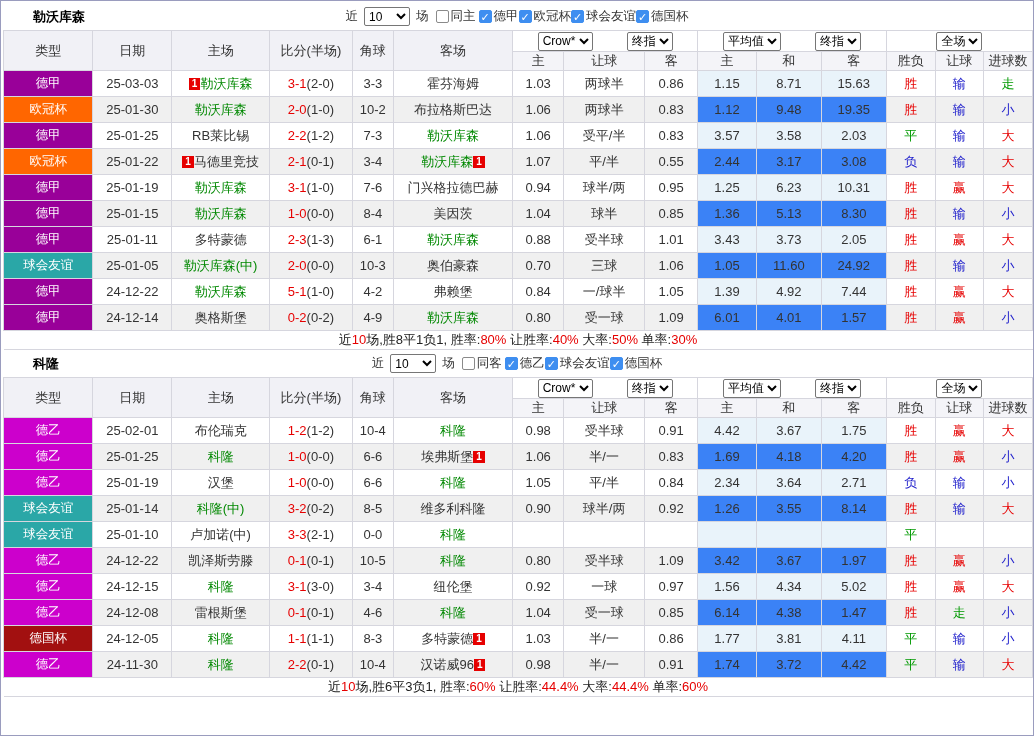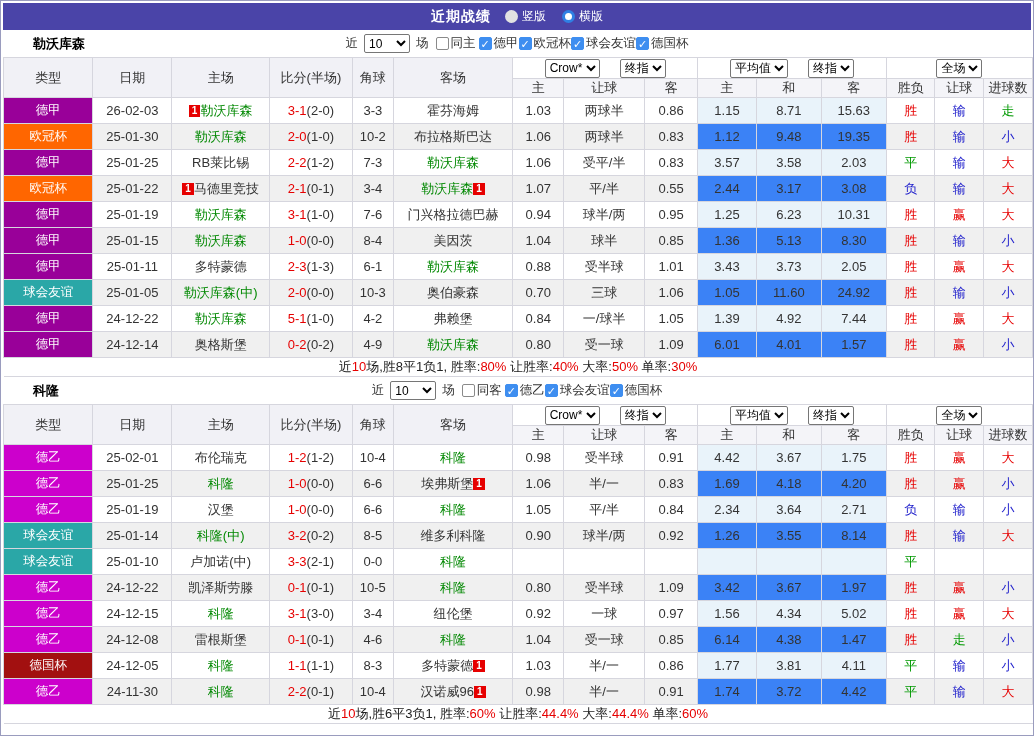--- a/index.html
+++ b/index.html
@@ -21,53 +21,40 @@
   .cbl{display:flex;align-items:center;gap:2px;cursor:pointer;margin-left:4px}
   .cb{display:inline-block;width:13px;height:13px;border-radius:2px;font-size:11px;line-height:13px;text-align:center}
   .cb.chk{background:#3e8ef0;color:#fff;border:1px solid #3e8ef0}
   .cb.un{background:#fff;border:1px solid #8a8a8a}
   .league-filters{display:flex;align-items:center}
   table.grid{width:1030px;border-collapse:collapse;table-layout:fixed;font-size:13px;text-align:center}
   .grid th,.grid td{border:1px solid #d6d6de;height:26px;overflow:hidden;white-space:nowrap}
   .grid thead th{font-weight:normal;color:#333;background:#f1f1f6}
   .grid thead tr.hr1 th.selcell{background:#fff;height:21px}
   .grid thead tr.hr2 th{height:18px;background:#f4f4f8}
-  .selcell .sel{margin:0 10px}
+  .selcell .sel{margin:0 17px}
   td.lg{color:#fff;font-size:12.5px}
   td.dt{color:#333}
   td.tm{font-size:13px}
   .tm .green{color:#008800}
   .tag1{display:inline-block;background:#e60000;color:#fff;font-size:10px;line-height:12px;padding:0 3px;font-weight:bold;vertical-align:1px}
   td.sc .ft{color:#e60000}
   td.sc .ht{color:#333}
   td.av{background:#e9f3fa}
   tr.alt td{background:#f0f0f0}
   tr.alt td.av{background:#3b82f6}
   tr.alt td.lg{background:inherit}
   td.rs{font-size:13px}
   td.summary{height:16px;border-left:none;border-right:none;background:#fff;font-size:13px;color:#222}
   td.summary .red{color:#e60000}
 </style>
 </head>
 <body>
 
 <div class="page">
-  <div class="titlebar">
-    <span class="title">近期战绩</span>
-    <span class="radio-group" id="view-toggle">
-        <label>
-          <span class="rdo filled"></span>
-          <span>竖版</span>
-        </label>
-        <label>
-          <span class="rdo ring"></span>
-          <span>横版</span>
-        </label>
-      </span>
-  </div>
   <div id="sections">
   <div class="section">
     <div class="controls">
       <span class="team-name">勒沃库森</span>
       <span class="filter-bar">
         <span>近</span>
         <select class="sel count"><option>10</option></select>
         <span>场</span>
         <label class="cbl">
           <span class="cb un"></span>
@@ -137,21 +124,21 @@
           <th>和</th>
           <th>客</th>
           <th>胜负</th>
           <th>让球</th>
           <th>进球数</th>
         </tr>
       </thead>
       <tbody>
   <tr>
     <td class="lg" style="background: rgb(153, 0, 153);">德甲</td>
-    <td class="dt">26-02-03</td>
+    <td class="dt">25-03-03</td>
     <td class="tm"><span class="tag1">1</span><span class="green">勒沃库森</span></td>
     <td class="sc"><span class="ft">3-1</span><span class="ht">(2-0)</span></td>
     <td class="cn">3-3</td>
     <td class="tm"><span>霍芬海姆</span></td>
     <td class="od">1.03</td>
     <td class="od">两球半</td>
     <td class="od">0.86</td>
     <td class="av">1.15</td>
     <td class="av">8.71</td>
     <td class="av">15.63</td>

